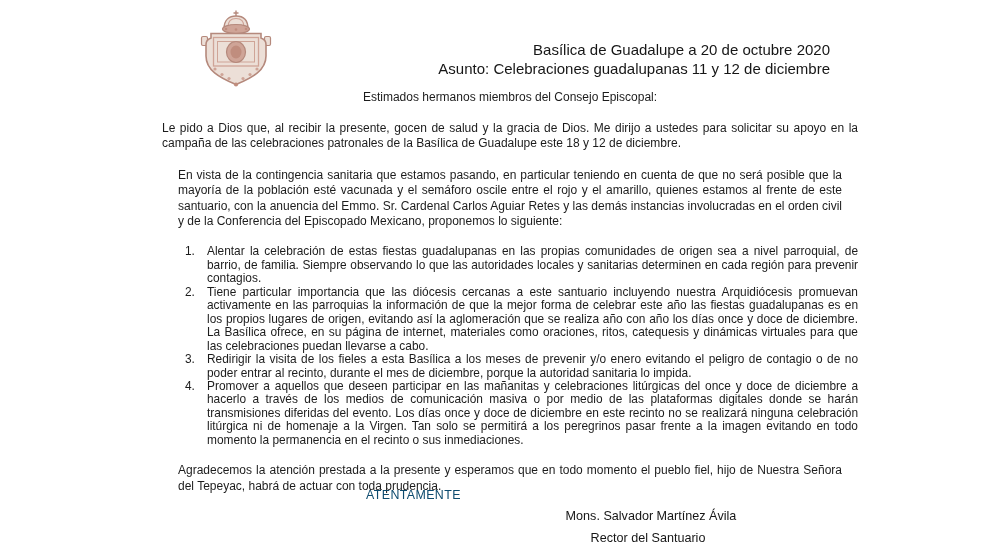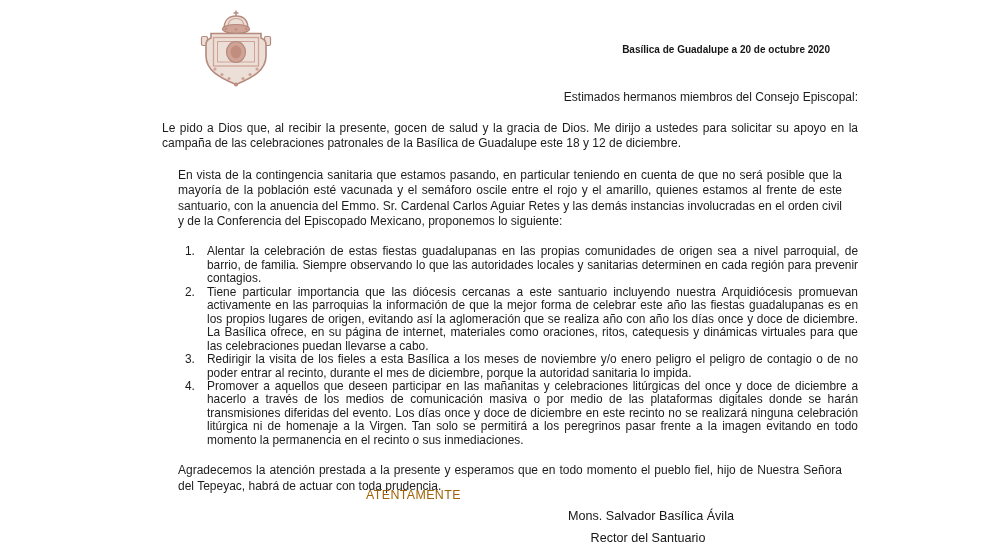--- a/index.html
+++ b/index.html
@@ -6,38 +6,38 @@
   .page{
     position:relative;width:998px;height:551px;background:var(--page_bg,#fff);
     overflow:hidden;color:var(--ink,#1f1f1f);
     font-family:"Liberation Sans","DejaVu Sans",sans-serif;
     -webkit-font-smoothing:antialiased;
   }
   .crest{position:absolute;left:199px;top:10px;width:74px;height:78px;filter:blur(0.4px);}
   .crest svg{width:100%;height:100%;display:block;}
   .dateblock{
     position:absolute;top:41px;right:168px;text-align:right;
-    font-size:10px;line-height:18.5px;white-space:nowrap;color:#161616;font-weight:bold;
+    font-size:15px;line-height:18.5px;white-space:nowrap;color:#161616;
   }
   .letter-body{
     position:absolute;left:162px;top:90px;width:696px;
     font-size:12px;line-height:15.4px;text-align:justify;color:#1c1c1c;
   }
-  .salutation{margin:0 0 15.6px 0;text-align:right;}
+  .salutation{margin:0 0 15.6px 0;text-align:center;}
   .para{margin:0 0 1px 0;}
   .para.last{margin:16px;}
   .plist{font-size:11.9px;line-height:13.45px;margin:0;}
   .pitem{display:flex;padding-left:23px;margin:0;}
   .pitem .num{flex:none;width:22px;}
   .pitem .txt{flex:1;text-align:justify;}
   .txt b{font-weight:normal;}
   .closing{margin:16px;}
   .farewell{
     position:absolute;left:366px;top:488px;
-    font-size:12.4px;letter-spacing:0.4px;color:#a16207;
+    font-size:12.4px;letter-spacing:0.4px;color:#0c4a6e;
   }
   .sig-name{position:absolute;left:501px;top:509px;width:300px;text-align:center;font-size:12.6px;color:#161616;}
   .sig-title{position:absolute;left:498px;top:531px;width:300px;text-align:center;font-size:12.6px;color:#161616;}
 </style>
 </head>
 <body>
 
 <div class="page">
 
   <div class="crest">
@@ -68,48 +68,49 @@
       <circle cx="30" cy="68.5" r="1.6" style="fill:var(--crest_mid)"></circle>
       <circle cx="44" cy="68.5" r="1.6" style="fill:var(--crest_mid)"></circle>
       <circle cx="51" cy="64.5" r="1.6" style="fill:var(--crest_mid)"></circle>
       <circle cx="58" cy="59" r="1.6" style="fill:var(--crest_mid)"></circle>
       <circle cx="37" cy="74.5" r="2.1" style="fill:var(--crest_dark)"></circle>
     </svg>
   </div>
 
   <div class="dateblock">
     <div>Basílica de Guadalupe a 20 de octubre 2020</div>
+    <div>Asunto: Celebraciones guadalupanas 11 y 12 de diciembre</div>
   </div>
 
   <div class="letter-body">
     <p class="salutation">Estimados hermanos miembros del Consejo Episcopal:</p>
 
     <p class="para">Le pido a Dios que, al recibir la presente, gocen de salud y la gracia de Dios. Me dirijo a ustedes para solicitar su apoyo en la campaña de las celebraciones patronales de la Basílica de Guadalupe este 18 y 12 de diciembre.</p>
 
     <p class="para last">En vista de la contingencia sanitaria que estamos pasando, en particular teniendo en cuenta de que no será posible que la mayoría de la población esté vacunada y el semáforo oscile entre el rojo y el amarillo, quienes estamos al frente de este santuario, con la anuencia del Emmo. Sr. Cardenal Carlos Aguiar Retes y las demás instancias involucradas en el orden civil y de la Conferencia del Episcopado Mexicano, proponemos lo siguiente:</p>
 
     <div class="plist">
       <div class="pitem">
         <span class="num">1.</span>
         <span class="txt">Alentar la celebración de estas fiestas guadalupanas en las propias comunidades de origen sea a nivel parroquial, de barrio, de familia. Siempre observando lo que las autoridades locales y sanitarias determinen en cada región para prevenir contagios.</span>
       </div>
       <div class="pitem">
         <span class="num">2.</span>
         <span class="txt">Tiene particular importancia que las diócesis cercanas a este santuario incluyendo nuestra Arquidiócesis promuevan activamente en las parroquias la información de que la mejor forma de celebrar este año las fiestas guadalupanas es en los propios lugares de origen, evitando así la aglomeración que se realiza año con año los días once y doce de diciembre. La Basílica ofrece, en su página de internet, materiales como oraciones, ritos, catequesis y dinámicas virtuales para que las celebraciones puedan llevarse a cabo.</span>
       </div>
       <div class="pitem">
         <span class="num">3.</span>
-        <span class="txt">Redirigir la visita de los fieles a esta Basílica a los meses de noviembre y/o enero peligro el peligro de contagio o de no poder entrar al recinto, durante el mes de diciembre, porque la autoridad sanitaria lo impida.</span>
+        <span class="txt">Redirigir la visita de los fieles a esta Basílica a los meses de prevenir y/o enero evitando el peligro de contagio o de no poder entrar al recinto, durante el mes de diciembre, porque la autoridad sanitaria lo impida.</span>
       </div>
       <div class="pitem">
         <span class="num">4.</span>
         <span class="txt"><span>Promover a aquellos que deseen participar en las mañanitas y celebraciones litúrgicas del once y doce de diciembre a hacerlo a través de los medios de comunicación masiva o por medio de las plataformas digitales donde se harán transmisiones diferidas del evento. </span><b>Los días once y doce de diciembre en este recinto no se realizará ninguna celebración litúrgica ni de homenaje a la Virgen</b><span>. Tan solo se permitirá a los peregrinos pasar frente a la imagen evitando en todo momento la permanencia en el recinto o sus inmediaciones.</span></span>
       </div>
     </div>
 
     <p class="para closing">Agradecemos la atención prestada a la presente y esperamos que en todo momento el pueblo fiel, hijo de Nuestra Señora del Tepeyac, habrá de actuar con toda prudencia.</p>
   </div>
 
   <div class="farewell">ATENTAMENTE</div>
-  <div class="sig-name">Mons. Salvador Basílica Ávila</div>
+  <div class="sig-name">Mons. Salvador Martínez Ávila</div>
   <div class="sig-title">Rector del Santuario</div>
 
 </div>
 
 </body></html>

